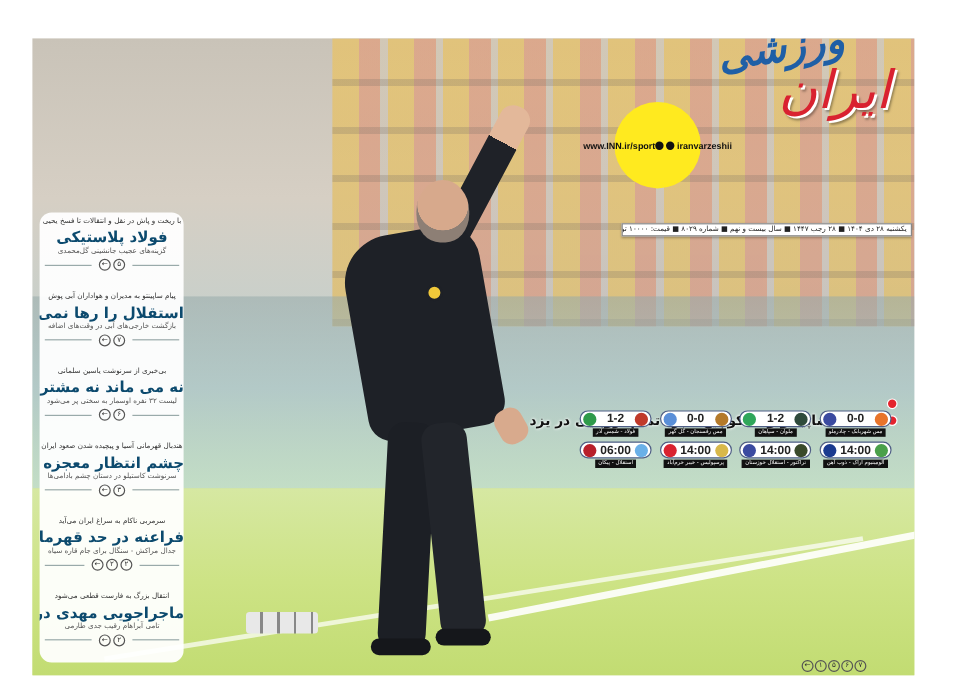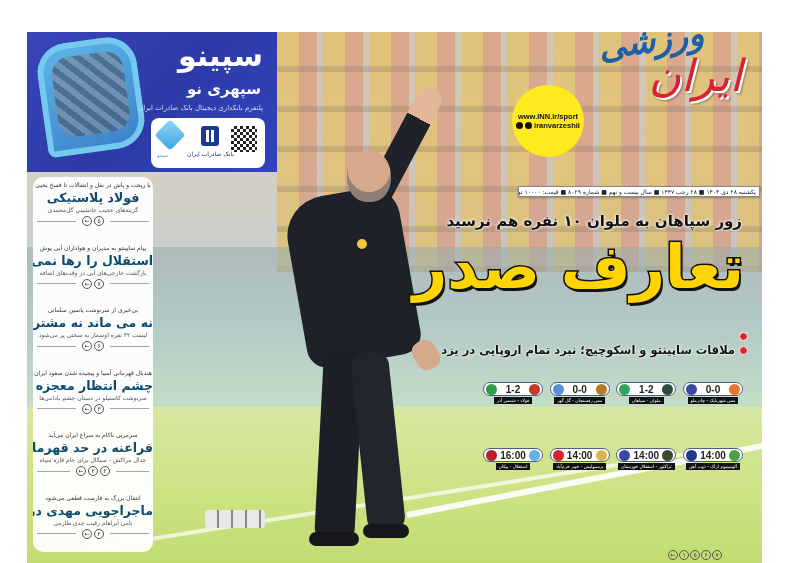--- a/index.html
+++ b/index.html
@@ -95,21 +95,21 @@
   .ad-bank-name { position: absolute; left: 36px; top: 32px; font-size: 6px; color: #1b3a8f; direction: rtl; }
   .ad-sepino-icon { position: absolute; left: 8px; top: 6px; width: 22px; height: 22px; background: linear-gradient(135deg, #8fd7f7, #3ca2e0); transform: rotate(45deg); border-radius: 4px; }
   .ad-sepino-name { position: absolute; left: 6px; top: 34px; font-size: 5px; color: #3ca2e0; }
 
   
   .masthead { position: absolute; right: 0; top: -32px; width: 250px; height: 180px; }
   .logo-varzeshi { position: absolute; right: 58px; top: 20px; color: #1f5fa6; font-size: 34px; font-weight: bold; font-style: italic; direction: rtl; transform: rotate(-8deg); }
   .logo-iran { position: absolute; right: 20px; top: 50px; color: #d92230; font-size: 44px; font-weight: normal; font-style: italic; direction: rtl; text-shadow: 2px 2px 0 #fff, 3px 3px 2px rgba(0,0,0,0.35); letter-spacing: -2px; }
   .web-badge {
     position: absolute; left: 0; top: 85px; width: 72px; height: 72px; border-radius: 50%;
-    background: #ffea1f; display: flex; flex-direction: column; align-items: center; justify-content: center;
+    background: #ffea1f; display: flex; align-items: center; justify-content: center;
   }
   .web-badge .url { font-size: 7.5px; font-weight: bold; color: #111; font-family: "Liberation Sans", sans-serif; }
   .web-badge .social { font-size: 7.5px; font-weight: bold; color: #111; font-family: "Liberation Sans", sans-serif; display: flex; align-items: center; gap: 2px; }
   .web-badge .dot { display: inline-block; width: 7px; height: 7px; border-radius: 50%; background: #111; }
 
   .dateline {
     position: absolute; right: 2px; top: 154px; width: 242px; height: 11px;
     background: #fff; border: 1px solid #888; font-size: 6px; color: #222;
     direction: rtl; text-align: right; padding: 1px 3px; white-space: nowrap; overflow: hidden;
     box-shadow: 0 1px 2px rgba(0,0,0,0.3);
@@ -126,21 +126,21 @@
   .bullets { position: absolute; right: 14px; top: 300px; direction: rtl; }
   .bullet { display: flex; align-items: center; gap: 4px; font-size: 11.5px; font-weight: bold; color: #111; text-shadow: 0 0 3px #fff, 0 0 2px #fff; margin-bottom: 2px; }
   .bullet .dot { width: 9px; height: 9px; border-radius: 50%; background: #e4232d; border: 1px solid #fff; flex: none; }
 
   
   .scores { position: absolute; right: 18px; top: 307px; width: 262px; }
   .score-row { display: flex; flex-direction: row-reverse; justify-content: space-between; margin-bottom: 4px; }
   .match { width: 62px; display: flex; flex-direction: column; align-items: center; }
   .pill {
     width: 60px; height: 14px; border-radius: 8px; background: #fff; border: 1px solid #4f5e85;
-    display: flex; align-items: center; justify-content: space-between; padding: 0 2px; margin-top: 40px;
+    display: flex; align-items: center; justify-content: space-between; padding: 0 2px;
   }
   .crest { width: 11px; height: 11px; border-radius: 50%; flex: none; }
   .score-text { font-size: 10px; font-weight: bold; color: #222; font-family: "Liberation Sans", sans-serif; }
   .teams-label { margin-top: 1px; background: #111; color: #fff; font-size: 4.5px; padding: 1px 3px; direction: rtl; white-space: nowrap; }
 
   
   .news-panel {
     position: absolute; left: 6px; top: 145px; width: 120px; height: 375px;
     background: rgba(255,255,255,0.94); border-radius: 10px; direction: rtl; overflow: hidden;
   }
@@ -171,50 +171,35 @@
     <div class="head"></div>
     <div class="badge"></div>
     <div class="leg1"></div>
     <div class="leg2"></div>
     <div class="hand2"></div>
     <div class="shoe1"></div>
     <div class="shoe2"></div>
   </div>
   <div class="bottles"></div>
 
-  <div class="ad">
-    <div class="ad-illus"></div>
-    <div class="ad-logo">سپینو</div>
-    <div class="ad-name">سپهری نو</div>
-    <div class="ad-tagline">پلتفرم بانکداری دیجیتال بانک صادرات ایران</div>
-    <div class="ad-card">
-      <div class="ad-qr"></div>
-      <div class="ad-bank-icon"></div>
-      <div class="ad-bank-name">بانک صادرات ایران</div>
-      <div class="ad-sepino-icon"></div>
-      <div class="ad-sepino-name">سپینو</div>
-    </div>
-  </div>
 
   <div class="masthead">
     <div class="logo-varzeshi">ورزشی</div>
     <div class="logo-iran">ایران</div>
     <div class="web-badge">
       <div class="url">www.INN.ir/sport</div>
       <div class="social">
         <span class="dot"></span>
         <span class="dot"></span>
         <span>iranvarzeshii</span>
       </div>
     </div>
   </div>
   <div class="dateline">یکشنبه ۲۸ دی ۱۴۰۴ ■ ۲۸ رجب ۱۴۴۷ ■ سال بیست و نهم ■ شماره ۸۰۲۹ ■ قیمت: ۱۰۰۰۰ تومان ■</div>
 
-  <div class="kicker">زور سپاهان به ملوان ۱۰ نفره هم نرسید</div>
-  <div class="headline">تعارف صدر</div>
   <div class="bullets">
     <div class="bullet">
         <span class="dot"></span>
       </div>
     <div class="bullet">
         <span class="dot"></span>
         <span>ملاقات ساپینتو و اسکوچیچ؛ نبرد تمام اروپایی در یزد</span>
       </div>
   </div>
 
@@ -274,21 +259,21 @@
         <div class="pill">
             <span class="crest" style="background:#d92230"></span>
             <span class="score-text">14:00</span>
             <span class="crest" style="background:#d8b84a"></span>
           </div>
         <div class="teams-label">پرسپولیس - خیبر خرم‌آباد</div>
       </div>
       <div class="match">
         <div class="pill">
             <span class="crest" style="background:#b81f2a"></span>
-            <span class="score-text">16:00</span>
+            <span class="score-text">06:00</span>
             <span class="crest" style="background:#6ab0e8"></span>
           </div>
         <div class="teams-label">استقلال - پیکان</div>
       </div>
     </div>
   </div>
 
   <div class="news-panel">
     <div class="news-item">
       <div class="sup">با ریخت و پاش در نقل و انتقالات تا فسخ یحیی</div>

